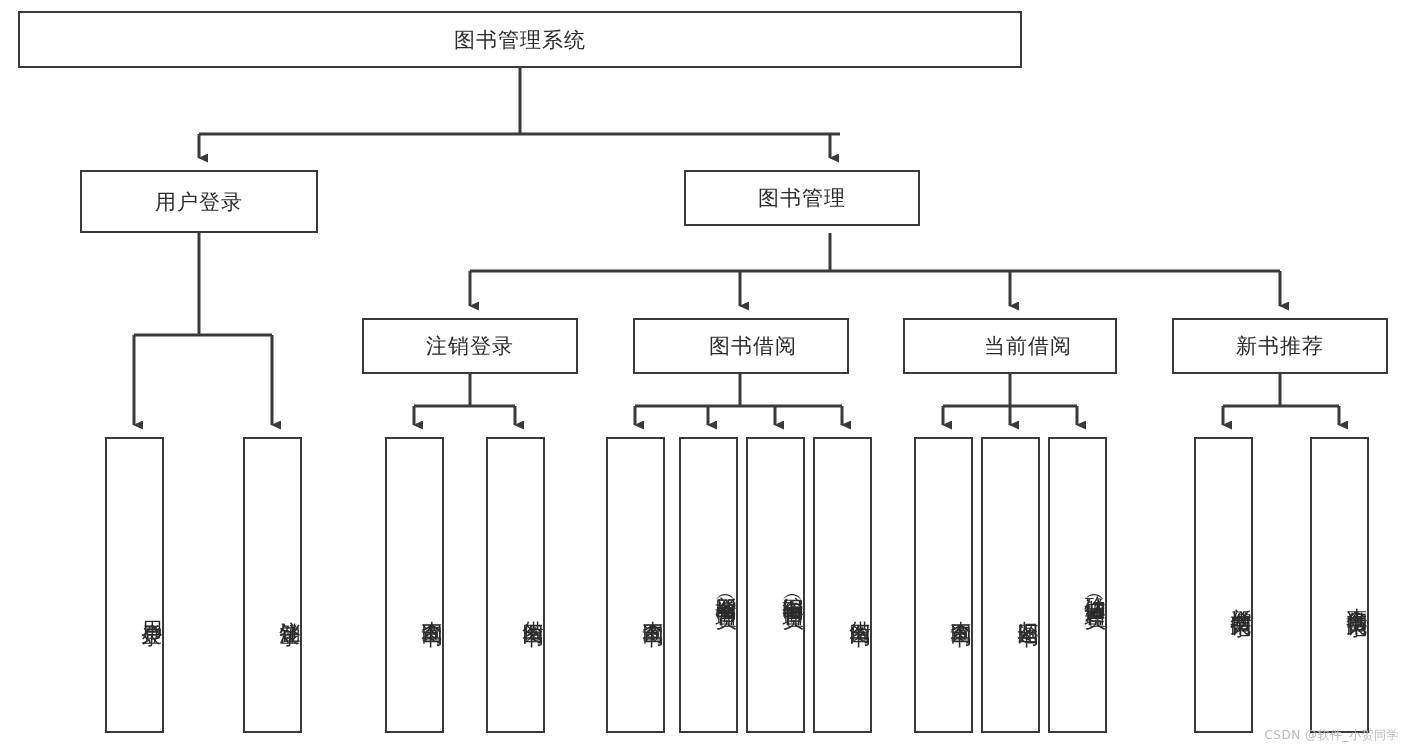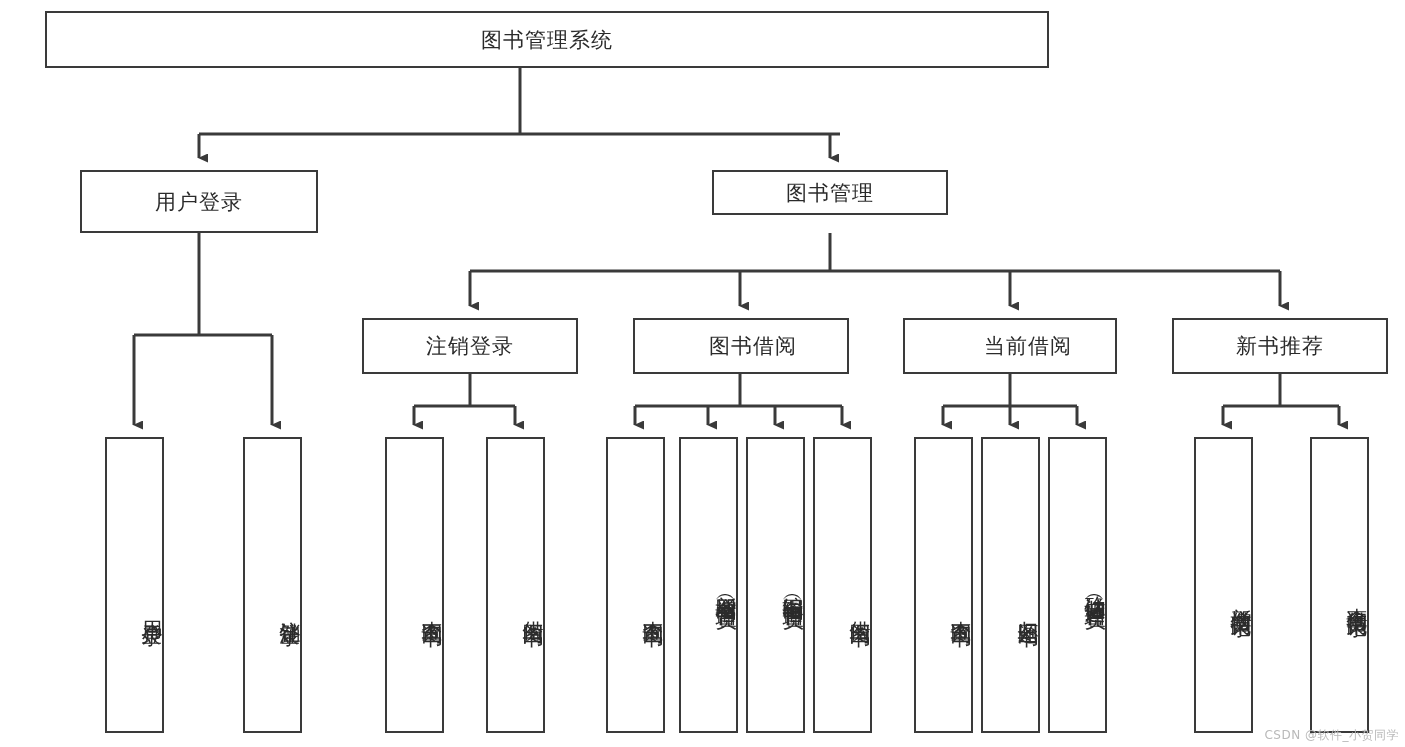--- a/index.html
+++ b/index.html
@@ -115,28 +115,28 @@
       <path d="M1010,406 L1010,425" marker-end="url(#arrowhead)"></path>
       <path d="M1077,406 L1077,425" marker-end="url(#arrowhead)"></path>
 
       <path d="M1280,374 L1280,406"></path>
       <path d="M1223,406 L1339,406"></path>
       <path d="M1223,406 L1223,425" marker-end="url(#arrowhead)"></path>
       <path d="M1339,406 L1339,425" marker-end="url(#arrowhead)"></path>
     </g>
   </svg>
 
-  <div class="node horiz" style="left:18px; top:11px; width:1004px; height:57px;margin-left:27px;">
+  <div class="node horiz" style="left:18px; top:11px; width:1004px; height:57px;">
     <span>图书管理系统</span>
   </div>
 
   <div class="node horiz" style="left:80px; top:170px; width:238px; height:63px;">
     <span>用户登录</span>
   </div>
-  <div class="node horiz" style="left:712px; top:170px; width:236px; height:45px;">
+  <div class="node horiz" style="left:684px; top:170px; width:236px; height:56px;">
     <span>图书管理</span>
   </div>
 
   <div class="node horiz" style="left:362px; top:318px; width:216px; height:56px;">
     <span>注销登录</span>
   </div>
   <div class="node horiz" style="left:633px; top:318px; width:216px; height:56px;padding-left:24px;">
     <span>图书借阅</span>
   </div>
   <div class="node horiz" style="left:903px; top:318px; width:214px; height:56px;padding-left:36px;">

